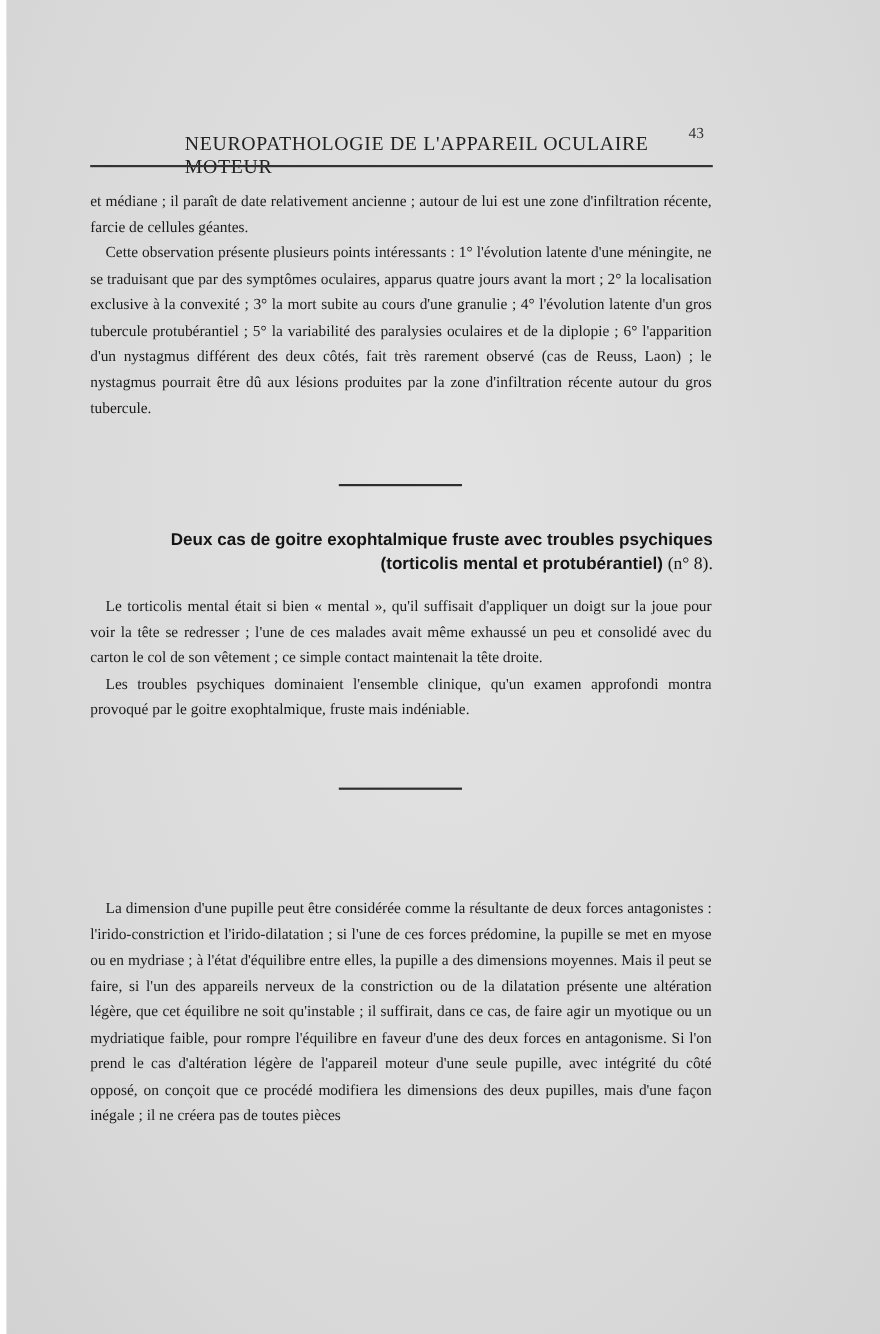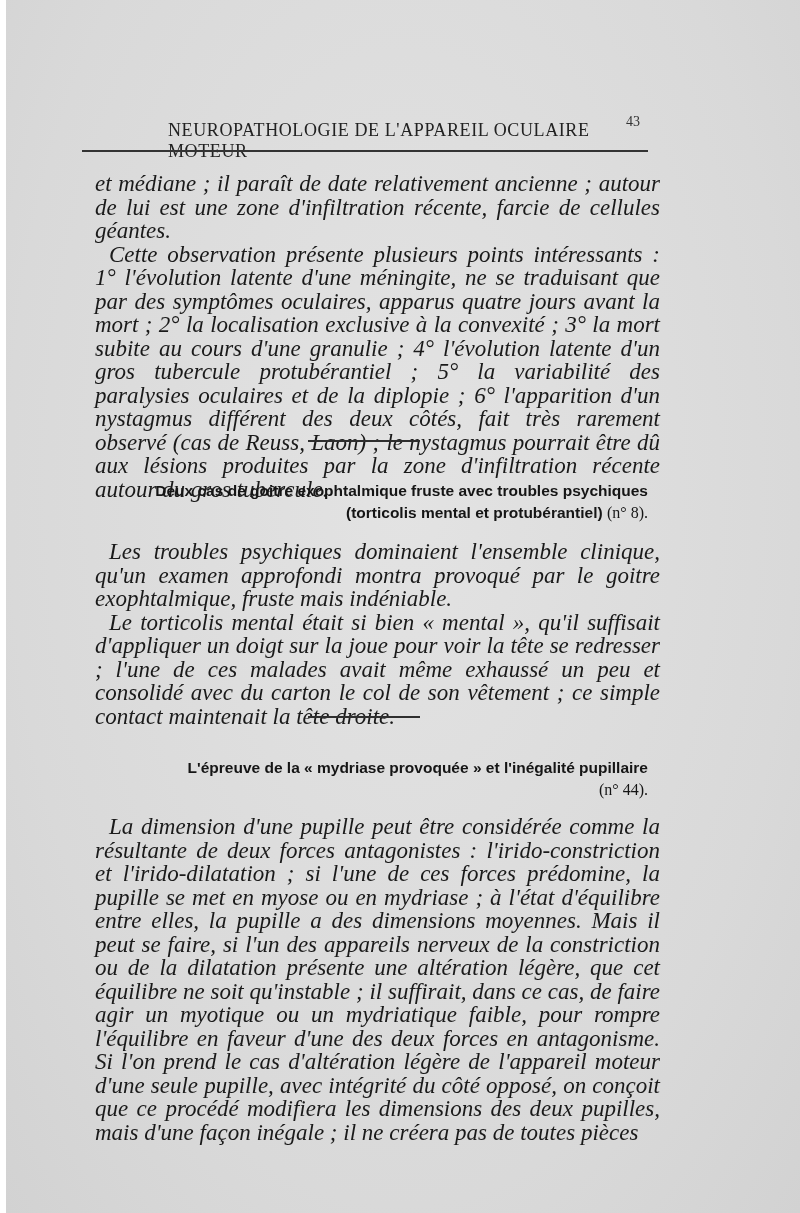--- a/index.html
+++ b/index.html
@@ -25,23 +25,23 @@
     text-transform: uppercase; color: #222;
   }
   .rh-page {
     position: absolute; right: 6px; top: 0px;
     font-family: "Liberation Serif", serif; font-size: 14px; color: #333;
   }
   .head-rule {
     position: absolute; left: 76px; top: 150px; width: 566px; height: 2px; background: #333;
   }
   .text {
-    position: absolute; left: 89px; width: 565px;
+    position: absolute; left: 76px; width: 565px;
     font-family: "Liberation Serif", serif;
-    font-size: 23px; line-height: 23.5px; text-align: justify; color: #1a1a1a; font-style: italic;
+    font-size: 14px; line-height: 23.5px; text-align: justify; color: #1a1a1a;
   }
   .text p { margin: 0; }
   .indent { text-indent: 14px; }
   .sep {
     position: absolute; height: 2px; background: #2e2e2e;
   }
   .heading {
     position: absolute; left: 76px; width: 566px; text-align: right;
     font-family: "Liberation Sans", sans-serif; font-weight: bold;
     font-size: 15.5px; line-height: 22px; color: #151515;
@@ -68,28 +68,24 @@
 
   <div class="heading" style="top:480px;">
     <div>Deux cas de goitre exophtalmique fruste avec troubles psychiques</div>
     <div>
       <span>(torticolis mental et protubérantiel)</span>
       <span class="num">(n° 8).</span>
     </div>
   </div>
 
   <div class="text" style="top:540px;">
+    <p class="indent">Le torticolis mental était si bien « mental », qu'il suffisait d'appliquer un doigt sur la joue pour voir la tête se redresser ; l'une de ces malades avait même exhaussé un peu et consolidé avec du carton le col de son vêtement ; ce simple contact maintenait la tête droite.</p>
     <p class="indent">Les troubles psychiques dominaient l'ensemble clinique, qu'un examen approfondi montra provoqué par le goitre exophtalmique, fruste mais indéniable.</p>
-    <p class="indent">Le torticolis mental était si bien « mental », qu'il suffisait d'appliquer un doigt sur la joue pour voir la tête se redresser ; l'une de ces malades avait même exhaussé un peu et consolidé avec du carton le col de son vêtement ; ce simple contact maintenait la tête droite.</p>
   </div>
 
   <div class="sep" style="left:302px; top:716px; width:112px;"></div>
 
-  <div class="heading" style="top:757px;">
-    <div>L'épreuve de la « mydriase provoquée » et l'inégalité pupillaire</div>
-    <div class="num">(n° 44).</div>
-  </div>
 
   <div class="text" style="top:815px;">
     <p class="indent">La dimension d'une pupille peut être considérée comme la résultante de deux forces antagonistes : l'irido-constriction et l'irido-dilatation ; si l'une de ces forces prédomine, la pupille se met en myose ou en mydriase ; à l'état d'équilibre entre elles, la pupille a des dimensions moyennes. Mais il peut se faire, si l'un des appareils nerveux de la constriction ou de la dilatation présente une altération légère, que cet équilibre ne soit qu'instable ; il suffirait, dans ce cas, de faire agir un myotique ou un mydriatique faible, pour rompre l'équilibre en faveur d'une des deux forces en antagonisme. Si l'on prend le cas d'altération légère de l'appareil moteur d'une seule pupille, avec intégrité du côté opposé, on conçoit que ce procédé modifiera les dimensions des deux pupilles, mais d'une façon inégale ; il ne créera pas de toutes pièces</p>
   </div>
 
 </div>
 
 </body></html>

